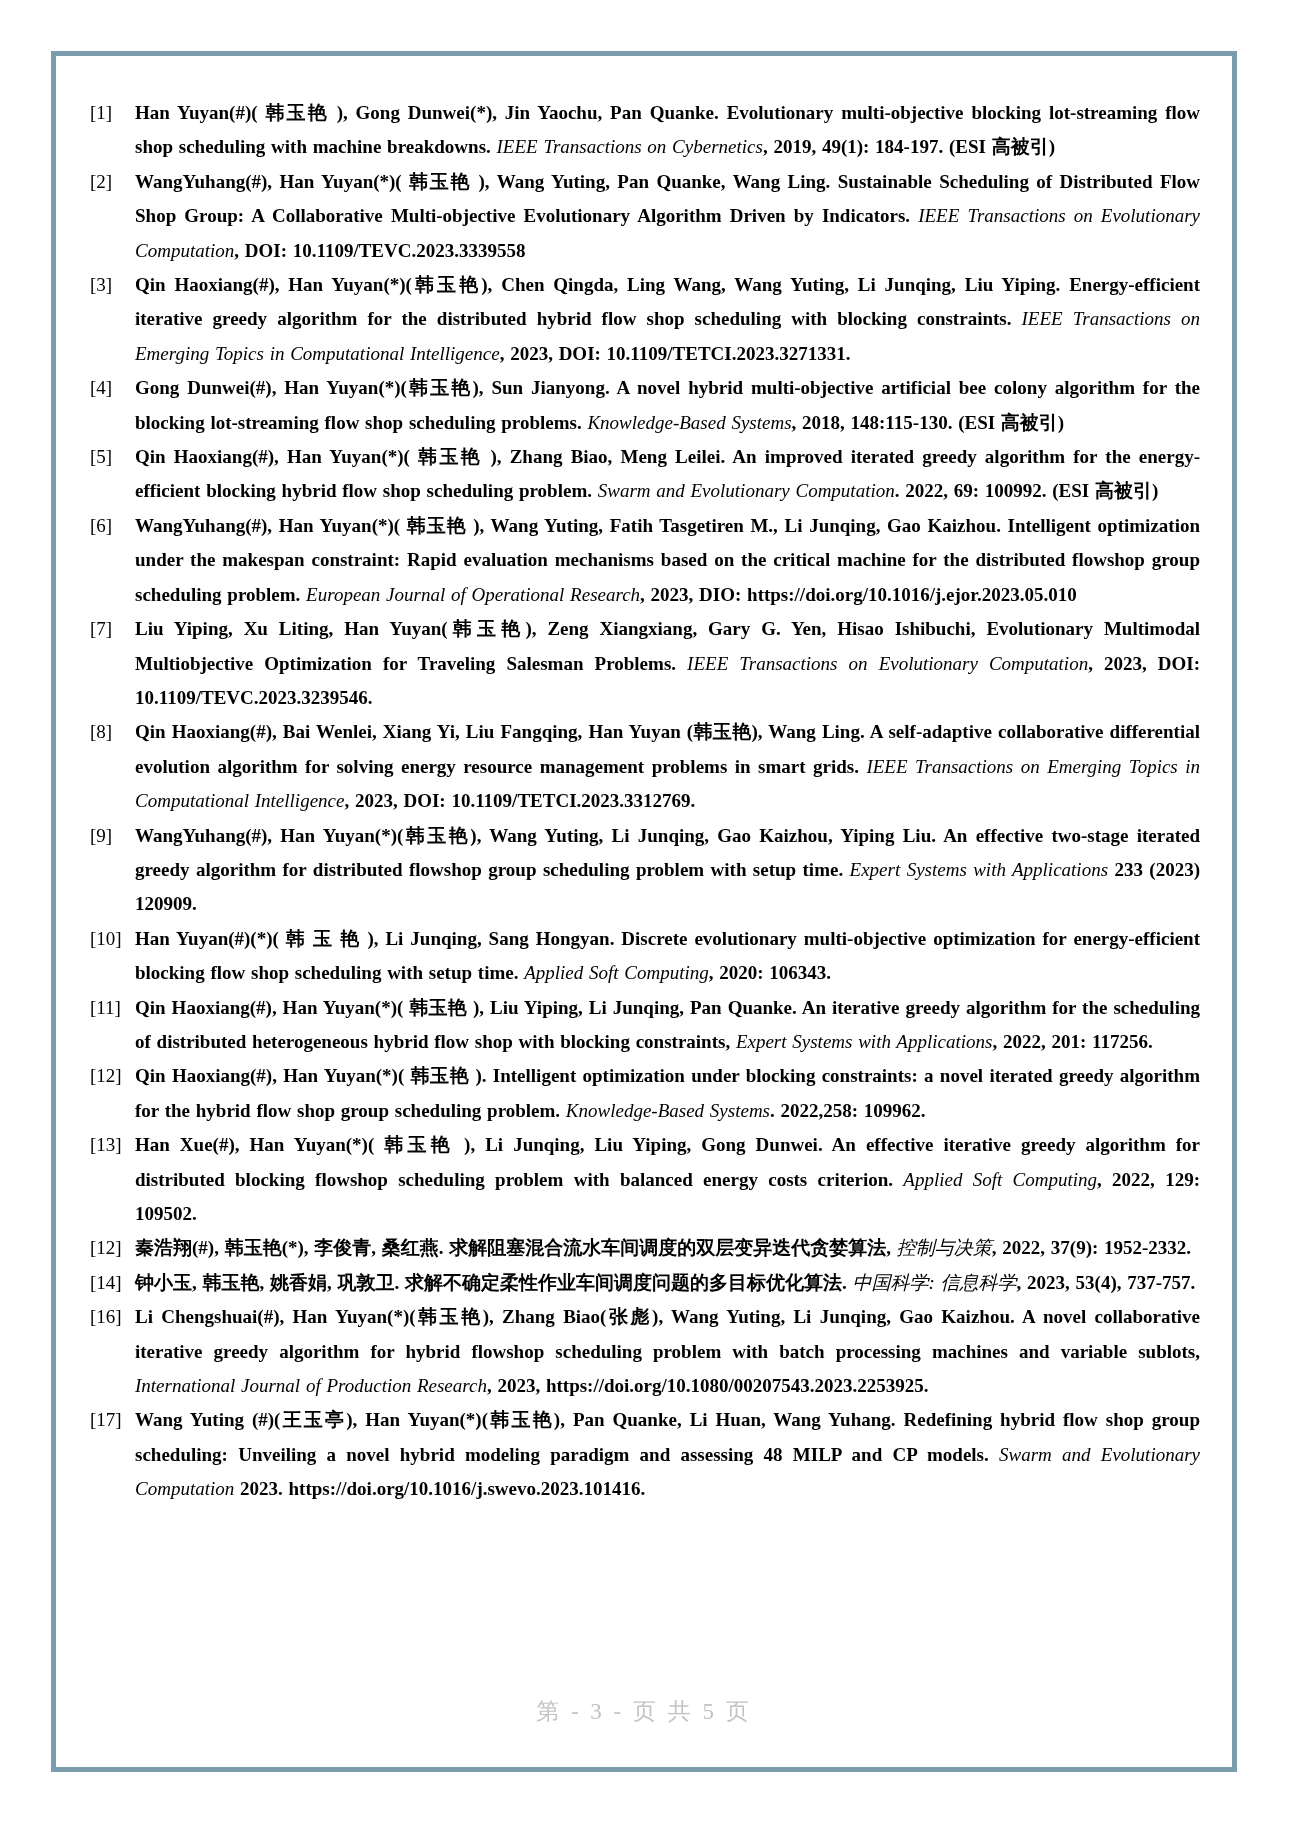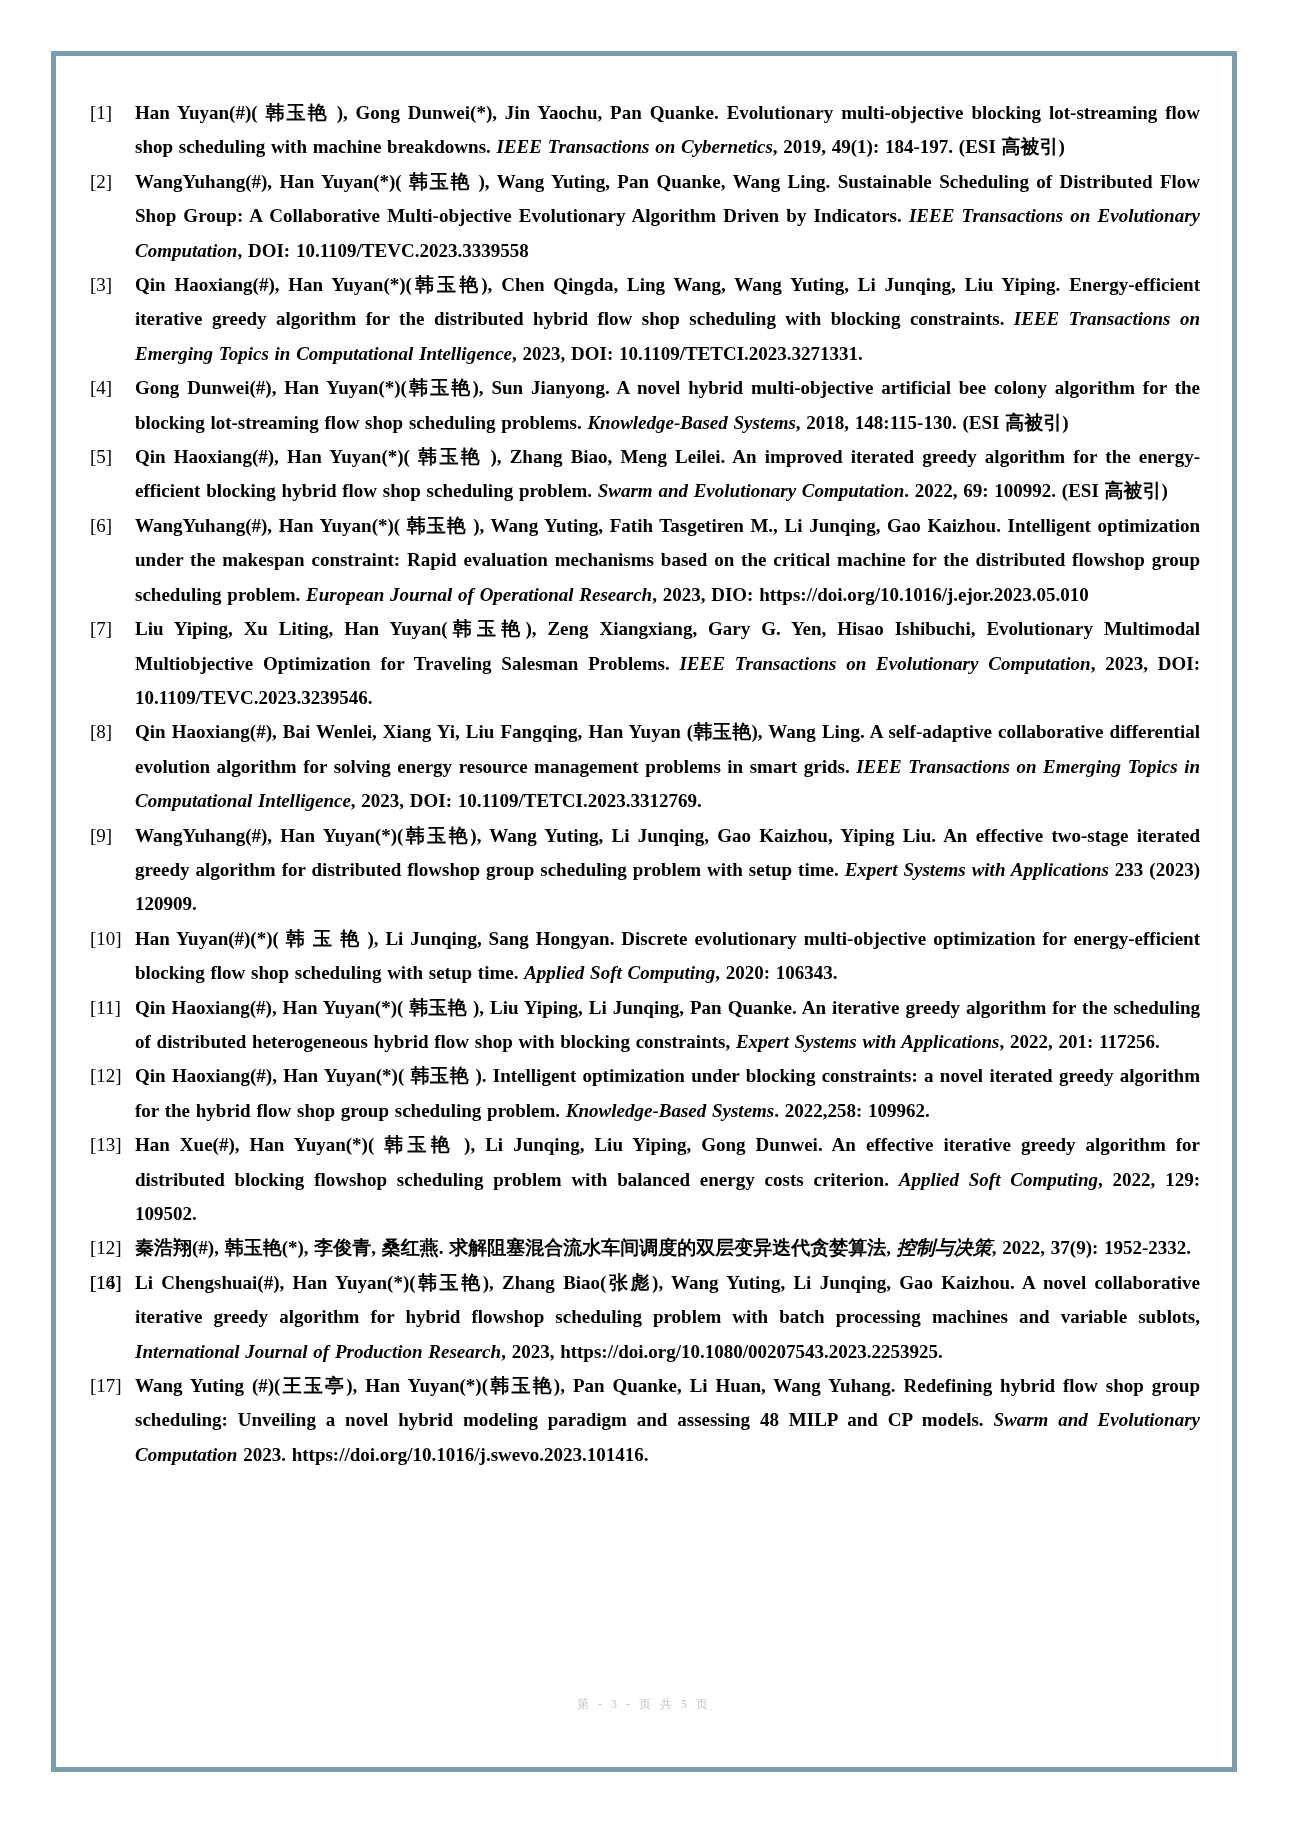--- a/index.html
+++ b/index.html
@@ -38,29 +38,29 @@
     word-spacing: 1px;
   }
   .ref-label {
     position: absolute;
     left: 0;
     top: 0;
     font-weight: normal;
   }
   .seg-normal { font-weight: bold; font-style: normal; }
   .seg-bold { font-weight: bold; font-style: normal; }
-  .seg-bold-italic { font-weight: bold; font-style: italic; }
+  .seg-bold-italic { font-weight: normal; font-style: italic; }
   .page-footer {
     position: absolute;
     left: 0;
     right: 0;
     top: 1640px;
     text-align: center;
     color: #c3c3c3;
-    font-size: 12px;
+    font-size: 23px;
     letter-spacing: 3px;
   }
 </style>
 </head>
 <body>
 
 <div class="page-frame">
   <div class="content">
     <div>
         <div class="ref"><span class="ref-label">[1]</span><span class="ref-body"><span class="seg-normal">Han Yuyan(#)( 韩玉艳 ), Gong Dunwei</span><span class="seg-bold">(*)</span><span class="seg-normal">, Jin Yaochu, Pan Quanke. Evolutionary multi-objective blocking lot-streaming flow shop scheduling with machine breakdowns. </span><span class="seg-bold-italic">IEEE Transactions on Cybernetics</span><span class="seg-normal">, 2019, 49(1): 184-197.  </span><span class="seg-bold">(ESI 高被引)</span></span></div>
@@ -70,19 +70,19 @@
         <div class="ref"><span class="ref-label">[5]</span><span class="ref-body"><span class="seg-normal">Qin Haoxiang(#), Han Yuyan(*)( 韩玉艳 ), Zhang Biao, Meng Leilei. An improved iterated greedy algorithm for the energy-efficient blocking hybrid flow shop scheduling problem. </span><span class="seg-bold-italic">Swarm and Evolutionary Computation</span><span class="seg-normal">. 2022, 69: 100992. </span><span class="seg-bold">(ESI 高被引)</span></span></div>
         <div class="ref"><span class="ref-label">[6]</span><span class="ref-body"><span class="seg-normal">WangYuhang(#), Han Yuyan(*)( 韩玉艳 ), Wang Yuting, Fatih Tasgetiren M., Li Junqing, Gao Kaizhou. Intelligent optimization under the makespan constraint: Rapid evaluation mechanisms based on the critical machine for the distributed flowshop group scheduling problem. </span><span class="seg-bold-italic">European Journal of Operational Research</span><span class="seg-normal">, 2023, DIO: https://doi.org/10.1016/j.ejor.2023.05.010</span></span></div>
         <div class="ref"><span class="ref-label">[7]</span><span class="ref-body"><span class="seg-normal">Liu Yiping, Xu Liting, Han Yuyan(韩玉艳), Zeng Xiangxiang, Gary G. Yen, Hisao Ishibuchi, Evolutionary Multimodal Multiobjective Optimization for Traveling Salesman Problems. </span><span class="seg-bold-italic">IEEE Transactions on Evolutionary Computation</span><span class="seg-normal">, 2023, DOI: 10.1109/TEVC.2023.3239546.</span></span></div>
         <div class="ref"><span class="ref-label">[8]</span><span class="ref-body"><span class="seg-normal">Qin Haoxiang(#), Bai Wenlei, Xiang Yi, Liu Fangqing, Han Yuyan (韩玉艳), Wang Ling. A self-adaptive collaborative differential evolution algorithm for solving energy resource management problems in smart grids. </span><span class="seg-bold-italic">IEEE Transactions on Emerging Topics in Computational Intelligence</span><span class="seg-normal">, 2023, DOI: 10.1109/TETCI.2023.3312769.</span></span></div>
         <div class="ref"><span class="ref-label">[9]</span><span class="ref-body"><span class="seg-normal">WangYuhang(#), Han Yuyan(*)(韩玉艳), Wang Yuting, Li Junqing, Gao Kaizhou, Yiping Liu. An effective two-stage iterated greedy algorithm for distributed flowshop group scheduling problem with setup time. </span><span class="seg-bold-italic">Expert Systems with Applications</span><span class="seg-normal"> 233 (2023) 120909.</span></span></div>
         <div class="ref"><span class="ref-label">[10]</span><span class="ref-body"><span class="seg-normal">Han Yuyan(#)(*)( 韩 玉 艳 ), Li Junqing, Sang Hongyan. Discrete evolutionary multi-objective optimization for energy-efficient blocking flow shop scheduling with setup time. </span><span class="seg-bold-italic">Applied Soft Computing</span><span class="seg-normal">, 2020: 106343.</span></span></div>
         <div class="ref"><span class="ref-label">[11]</span><span class="ref-body"><span class="seg-normal">Qin Haoxiang(#), Han Yuyan(*)( 韩玉艳 ), Liu Yiping, Li Junqing, Pan Quanke. An iterative greedy algorithm for the scheduling of distributed heterogeneous hybrid flow shop with blocking constraints, </span><span class="seg-bold-italic">Expert Systems with Applications</span><span class="seg-normal">, 2022, 201: 117256.</span></span></div>
         <div class="ref"><span class="ref-label">[12]</span><span class="ref-body"><span class="seg-normal">Qin Haoxiang(#), Han Yuyan(*)( 韩玉艳 ). Intelligent optimization under blocking constraints: a novel iterated greedy algorithm for the hybrid flow shop group scheduling problem. </span><span class="seg-bold-italic">Knowledge-Based Systems</span><span class="seg-normal">. 2022,258: 109962.</span></span></div>
         <div class="ref"><span class="ref-label">[13]</span><span class="ref-body"><span class="seg-normal">Han Xue(#), Han Yuyan(*)( 韩玉艳 ), Li Junqing, Liu Yiping, Gong Dunwei. An effective iterative greedy algorithm for distributed blocking flowshop scheduling problem with balanced energy costs criterion. </span><span class="seg-bold-italic">Applied Soft Computing</span><span class="seg-normal">, 2022, 129: 109502.</span></span></div>
         <div class="ref"><span class="ref-label">[12]</span><span class="ref-body"><span class="seg-normal">秦浩翔(#), 韩玉艳(*), 李俊青, 桑红燕. 求解阻塞混合流水车间调度的双层变异迭代贪婪算法, </span><span class="seg-bold-italic">控制与决策</span><span class="seg-normal">, 2022, 37(9): 1952-2332.</span></span></div>
-        <div class="ref"><span class="ref-label">[14]</span></div>
+        <div class="ref"><span class="ref-label">[14]</span><span class="ref-body"><span class="seg-normal">钟小玉, 韩玉艳, 姚香娟, 巩敦卫. 求解不确定柔性作业车间调度问题的多目标优化算法. </span><span class="seg-bold-italic">中国科学: 信息科学</span><span class="seg-normal">, 2023, 53(4), 737-757.</span></span></div>
         <div class="ref"><span class="ref-label">[16]</span><span class="ref-body"><span class="seg-normal">Li Chengshuai(#), Han Yuyan(*)(韩玉艳), Zhang Biao(张彪), Wang Yuting, Li Junqing, Gao Kaizhou. A novel collaborative iterative greedy algorithm for hybrid flowshop scheduling problem with batch processing machines and variable sublots, </span><span class="seg-bold-italic">International Journal of Production Research</span><span class="seg-normal">, 2023, https://doi.org/10.1080/00207543.2023.2253925.</span></span></div>
         <div class="ref"><span class="ref-label">[17]</span><span class="ref-body"><span class="seg-normal">Wang Yuting (#)(王玉亭), Han Yuyan(*)(韩玉艳), Pan Quanke, Li Huan, Wang Yuhang. Redefining hybrid flow shop group scheduling: Unveiling a novel hybrid modeling paradigm and assessing 48 MILP and CP models. </span><span class="seg-bold-italic">Swarm and Evolutionary Computation</span><span class="seg-normal"> 2023. https://doi.org/10.1016/j.swevo.2023.101416.</span></span></div>
       </div>
   </div>
   <div class="page-footer">第 - 3 - 页 共 5 页</div>
 </div>
 
 </body></html>

